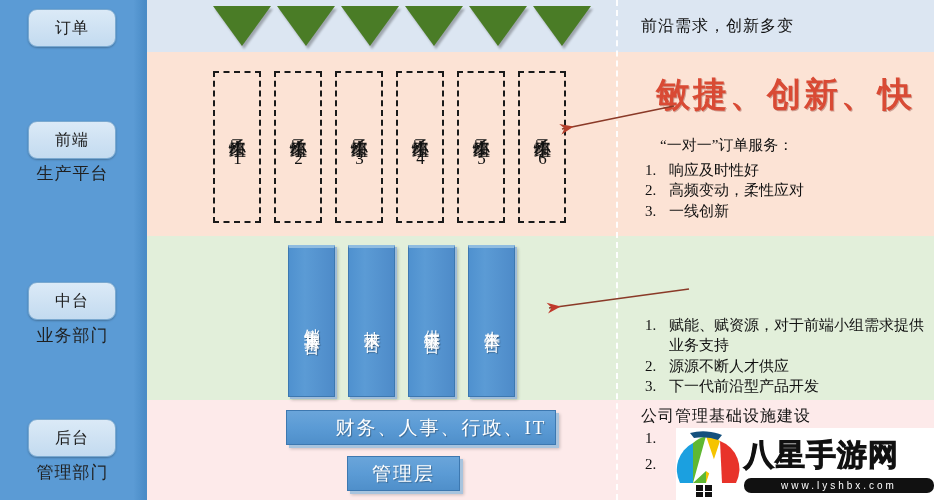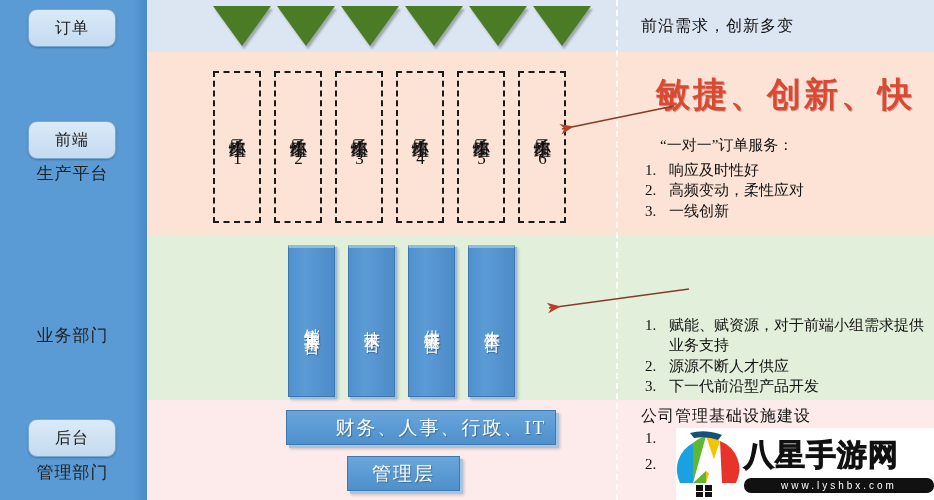--- a/index.html
+++ b/index.html
@@ -133,20 +133,21 @@
   <div class="band band-front"></div>
   <div class="band band-middle"></div>
   <div class="band band-back"></div>
 
   <div class="sidebar">
     <div class="side-btn" style="top:9px">订单</div>
 
     <div class="side-btn" style="top:121px">前端</div>
     <div class="side-sub" style="top:162px">生产平台</div>
 
+    <div class="side-btn" style="top:282px">中台</div>
     <div class="side-sub" style="top:324px">业务部门</div>
 
     <div class="side-btn" style="top:419px">后台</div>
     <div class="side-sub" style="top:461px">管理部门</div>
   </div>
 
   <div class="tri" style="left:213px;top:6px"></div>
   <div class="tri" style="left:277px;top:6px"></div>
   <div class="tri" style="left:341px;top:6px"></div>
   <div class="tri" style="left:405px;top:6px"></div>

